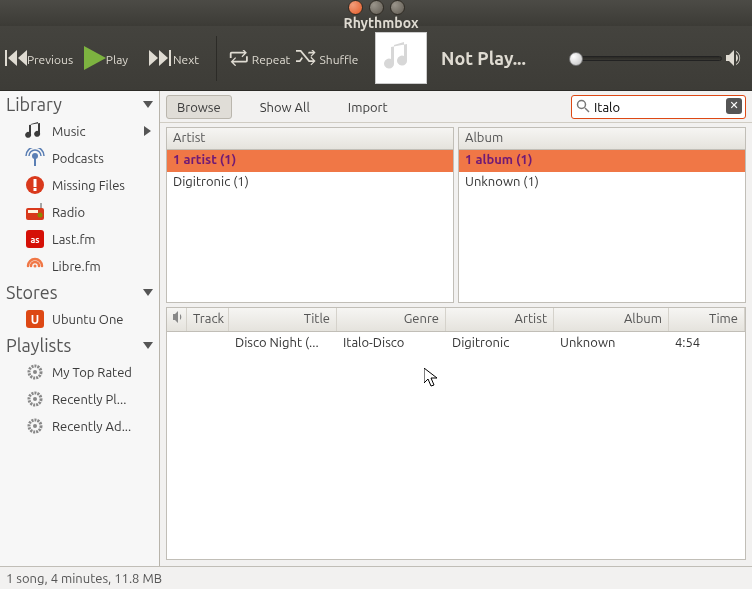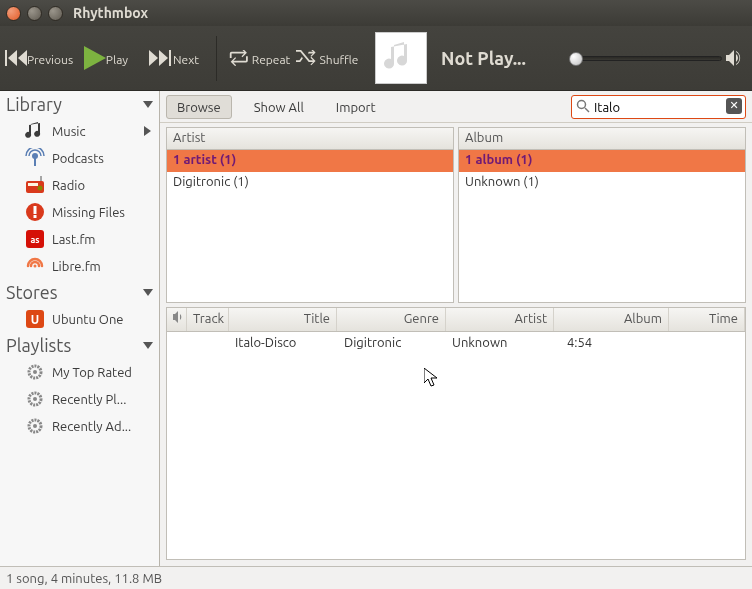--- a/index.html
+++ b/index.html
@@ -1,19 +1,19 @@
 <!DOCTYPE html>
 <html><head>
 <meta charset="utf-8">
 <style>
   * { box-sizing: border-box; margin: 0; padding: 0; font-family: "Ubuntu", "Liberation Sans", sans-serif; }
   html, body { width: 752px; height: 589px; overflow: hidden; background: #f2f1f0; }
   
   
-  .titlebar { height: 26px; background: linear-gradient(to bottom, #4c4b46, #3c3b36); display: flex; align-items: center; padding: 0 6px; color: #dfdbd2; }
+  .titlebar { height: 26px; background: linear-gradient(to bottom, #4c4b46, #3c3b36); display: flex; align-items: center; padding: 0 6px; color: #dfdbd2; flex-direction: column; }
   .window-controls { display: flex; gap: 6px; }
   .wbtn { width: 15px; height: 15px; border-radius: 50%; background: radial-gradient(circle at 30% 30%, #9a958b, #5f5a51); border: 1px solid #2f2b24; }
   .wbtn.close { background: radial-gradient(circle at 30% 30%, #f29d7a, #e35b28); }
   .title { margin-left: 10px; font-weight: bold; font-size: 14px; color: #dfdbd2; }
   
   
   .toolbar { height: 65px; background: linear-gradient(to bottom, #44433e, #3d3c37); display: flex; align-items: center; padding: 0 8px; gap: 8px; color: #dfdbd2; border-bottom: 1px solid #2c2b27;}
   .tool-btn { display: flex; flex-direction: row; align-items: center; justify-content: center; width: 60px; height: 55px; cursor: pointer; border-radius: 3px; }
   .tool-btn .glyph { height: 28px; display: flex; align-items: center; justify-content: center; }
   .tool-btn .lbl { font-size: 12px; color: #dfdbd2; margin-top: 2px; }
@@ -33,21 +33,21 @@
   .sidebar { width: 160px; background: #f7f7f7; border-right: 1px solid #b8b4ab; font-size: 13px; color: #3c3c3c; overflow: hidden; }
   .side-hdr { display: flex; align-items: center; justify-content: space-between; padding: 3px 6px; font-size: 18px; color: #555; }
   .side-item { display: flex; align-items: center; padding: 3px 8px 3px 24px; height: 27px; cursor: pointer; white-space: nowrap; overflow: hidden; text-overflow: ellipsis; }
   .side-item .ic { width: 22px; height: 22px; margin-right: 6px; display: flex; align-items: center; justify-content: center; flex-shrink: 0; }
   .side-item .txt { overflow: hidden; text-overflow: ellipsis; white-space: nowrap; }
   .triangle-down { width: 0; height: 0; border-left: 5px solid transparent; border-right: 5px solid transparent; border-top: 7px solid #555; }
   .triangle-right { width: 0; height: 0; border-top: 5px solid transparent; border-bottom: 5px solid transparent; border-left: 7px solid #555; }
   
   
   .content { flex: 1; display: flex; flex-direction: column; background: #f2f1f0; }
-  .browse-bar { height: 32px; display: flex; align-items: center; padding: 4px 6px; gap: 12px; border-bottom: 1px solid #d0ccc3; }
+  .browse-bar { height: 32px; display: flex; align-items: center; padding: 4px 6px; gap: 18px; border-bottom: 1px solid #d0ccc3; }
   .tab { padding: 4px 10px; font-size: 13px; color: #3c3c3c; cursor: pointer; }
   .tab.active { background: #e0ddd7; border: 1px solid #bab6ad; border-radius: 3px; }
   .search-wrap { margin-left: auto; position: relative; }
   .search-input { width: 175px; height: 24px; padding: 1px 24px 1px 22px; font-size: 13px; border: 1px solid #dd4814; border-radius: 3px; background: #fff; }
   .search-icon { position: absolute; left: 5px; top: 4px; color: #888; }
   .clear-icon { position: absolute; right: 4px; top: 3px; background: #555; color: #fff; width: 16px; height: 16px; border-radius: 3px; font-size: 11px; display: flex; align-items: center; justify-content: center; cursor: pointer; }
   
   .browser-panes { display: flex; height: 180px; padding: 4px 6px 0 6px; gap: 4px; }
   .pane { flex: 1; border: 1px solid #c1beb7; background: #fff; display: flex; flex-direction: column; }
   .pane-hdr { height: 22px; background: linear-gradient(to bottom,#f6f5f3,#e5e3dd); border-bottom: 1px solid #c1beb7; font-size: 13px; padding: 2px 6px; color: #555; }
@@ -163,37 +163,37 @@
             <circle cx="10" cy="8" r="3" fill="#5b7fb4"></circle>
             <path d="M4 8a6 6 0 0112 0M1 8a9 9 0 0118 0" stroke="#5b7fb4" fill="none" stroke-width="1.5"></path>
             <rect x="9" y="10" width="2" height="8" fill="#5b7fb4"></rect>
           </svg>
         </span>
       <span class="txt">Podcasts</span>
     </div>
     <div class="side-item">
       <span class="ic">
           <svg width="20" height="20">
+            <circle cx="10" cy="10" r="9" fill="#d9391c"></circle>
+            <rect x="8.5" y="4" width="3" height="8" fill="#fff"></rect>
+            <rect x="8.5" y="13" width="3" height="3" fill="#fff"></rect>
+          </svg>
+        </span>
+      <span class="txt">Missing Files</span>
+    </div>
+    <div class="side-item">
+      <span class="ic">
+          <svg width="20" height="20">
             <rect x="1" y="6" width="18" height="12" rx="2" fill="#d9391c"></rect>
             <rect x="3" y="8" width="10" height="3" fill="#fff6e0"></rect>
             <circle cx="15" cy="13" r="2.5" fill="#880"></circle>
             <line x1="16" y1="6" x2="16" y2="1" stroke="#555" stroke-width="1"></line>
           </svg>
         </span>
       <span class="txt">Radio</span>
-    </div>
-    <div class="side-item">
-      <span class="ic">
-          <svg width="20" height="20">
-            <circle cx="10" cy="10" r="9" fill="#d9391c"></circle>
-            <rect x="8.5" y="4" width="3" height="8" fill="#fff"></rect>
-            <rect x="8.5" y="13" width="3" height="3" fill="#fff"></rect>
-          </svg>
-        </span>
-      <span class="txt">Missing Files</span>
     </div>
     <div class="side-item">
       <span class="ic">
           <svg width="20" height="20">
             <rect x="1" y="1" width="18" height="18" rx="3" fill="#d51007"></rect>
             <text x="10" y="14" font-size="9" fill="#fff" text-anchor="middle" font-weight="bold">as</text>
           </svg>
         </span>
       <span class="txt">Last.fm</span>
     </div>
@@ -292,20 +292,21 @@
         <div class="th c-track">Track</div>
         <div class="th c-title">Title</div>
         <div class="th c-genre">Genre</div>
         <div class="th c-artist">Artist</div>
         <div class="th c-album">Album</div>
         <div class="th c-time">Time</div>
       </div>
       <div class="track-row">
         <div class="td c-audio"></div>
         <div class="td c-track"></div>
+        <div class="td c-title">Disco Night (...</div>
         <div class="td c-genre">Italo-Disco</div>
         <div class="td c-artist">Digitronic</div>
         <div class="td c-album">Unknown</div>
         <div class="td c-time">4:54</div>
       </div>
     </div>
   </div>
 </div>
 
 <div class="statusbar">

